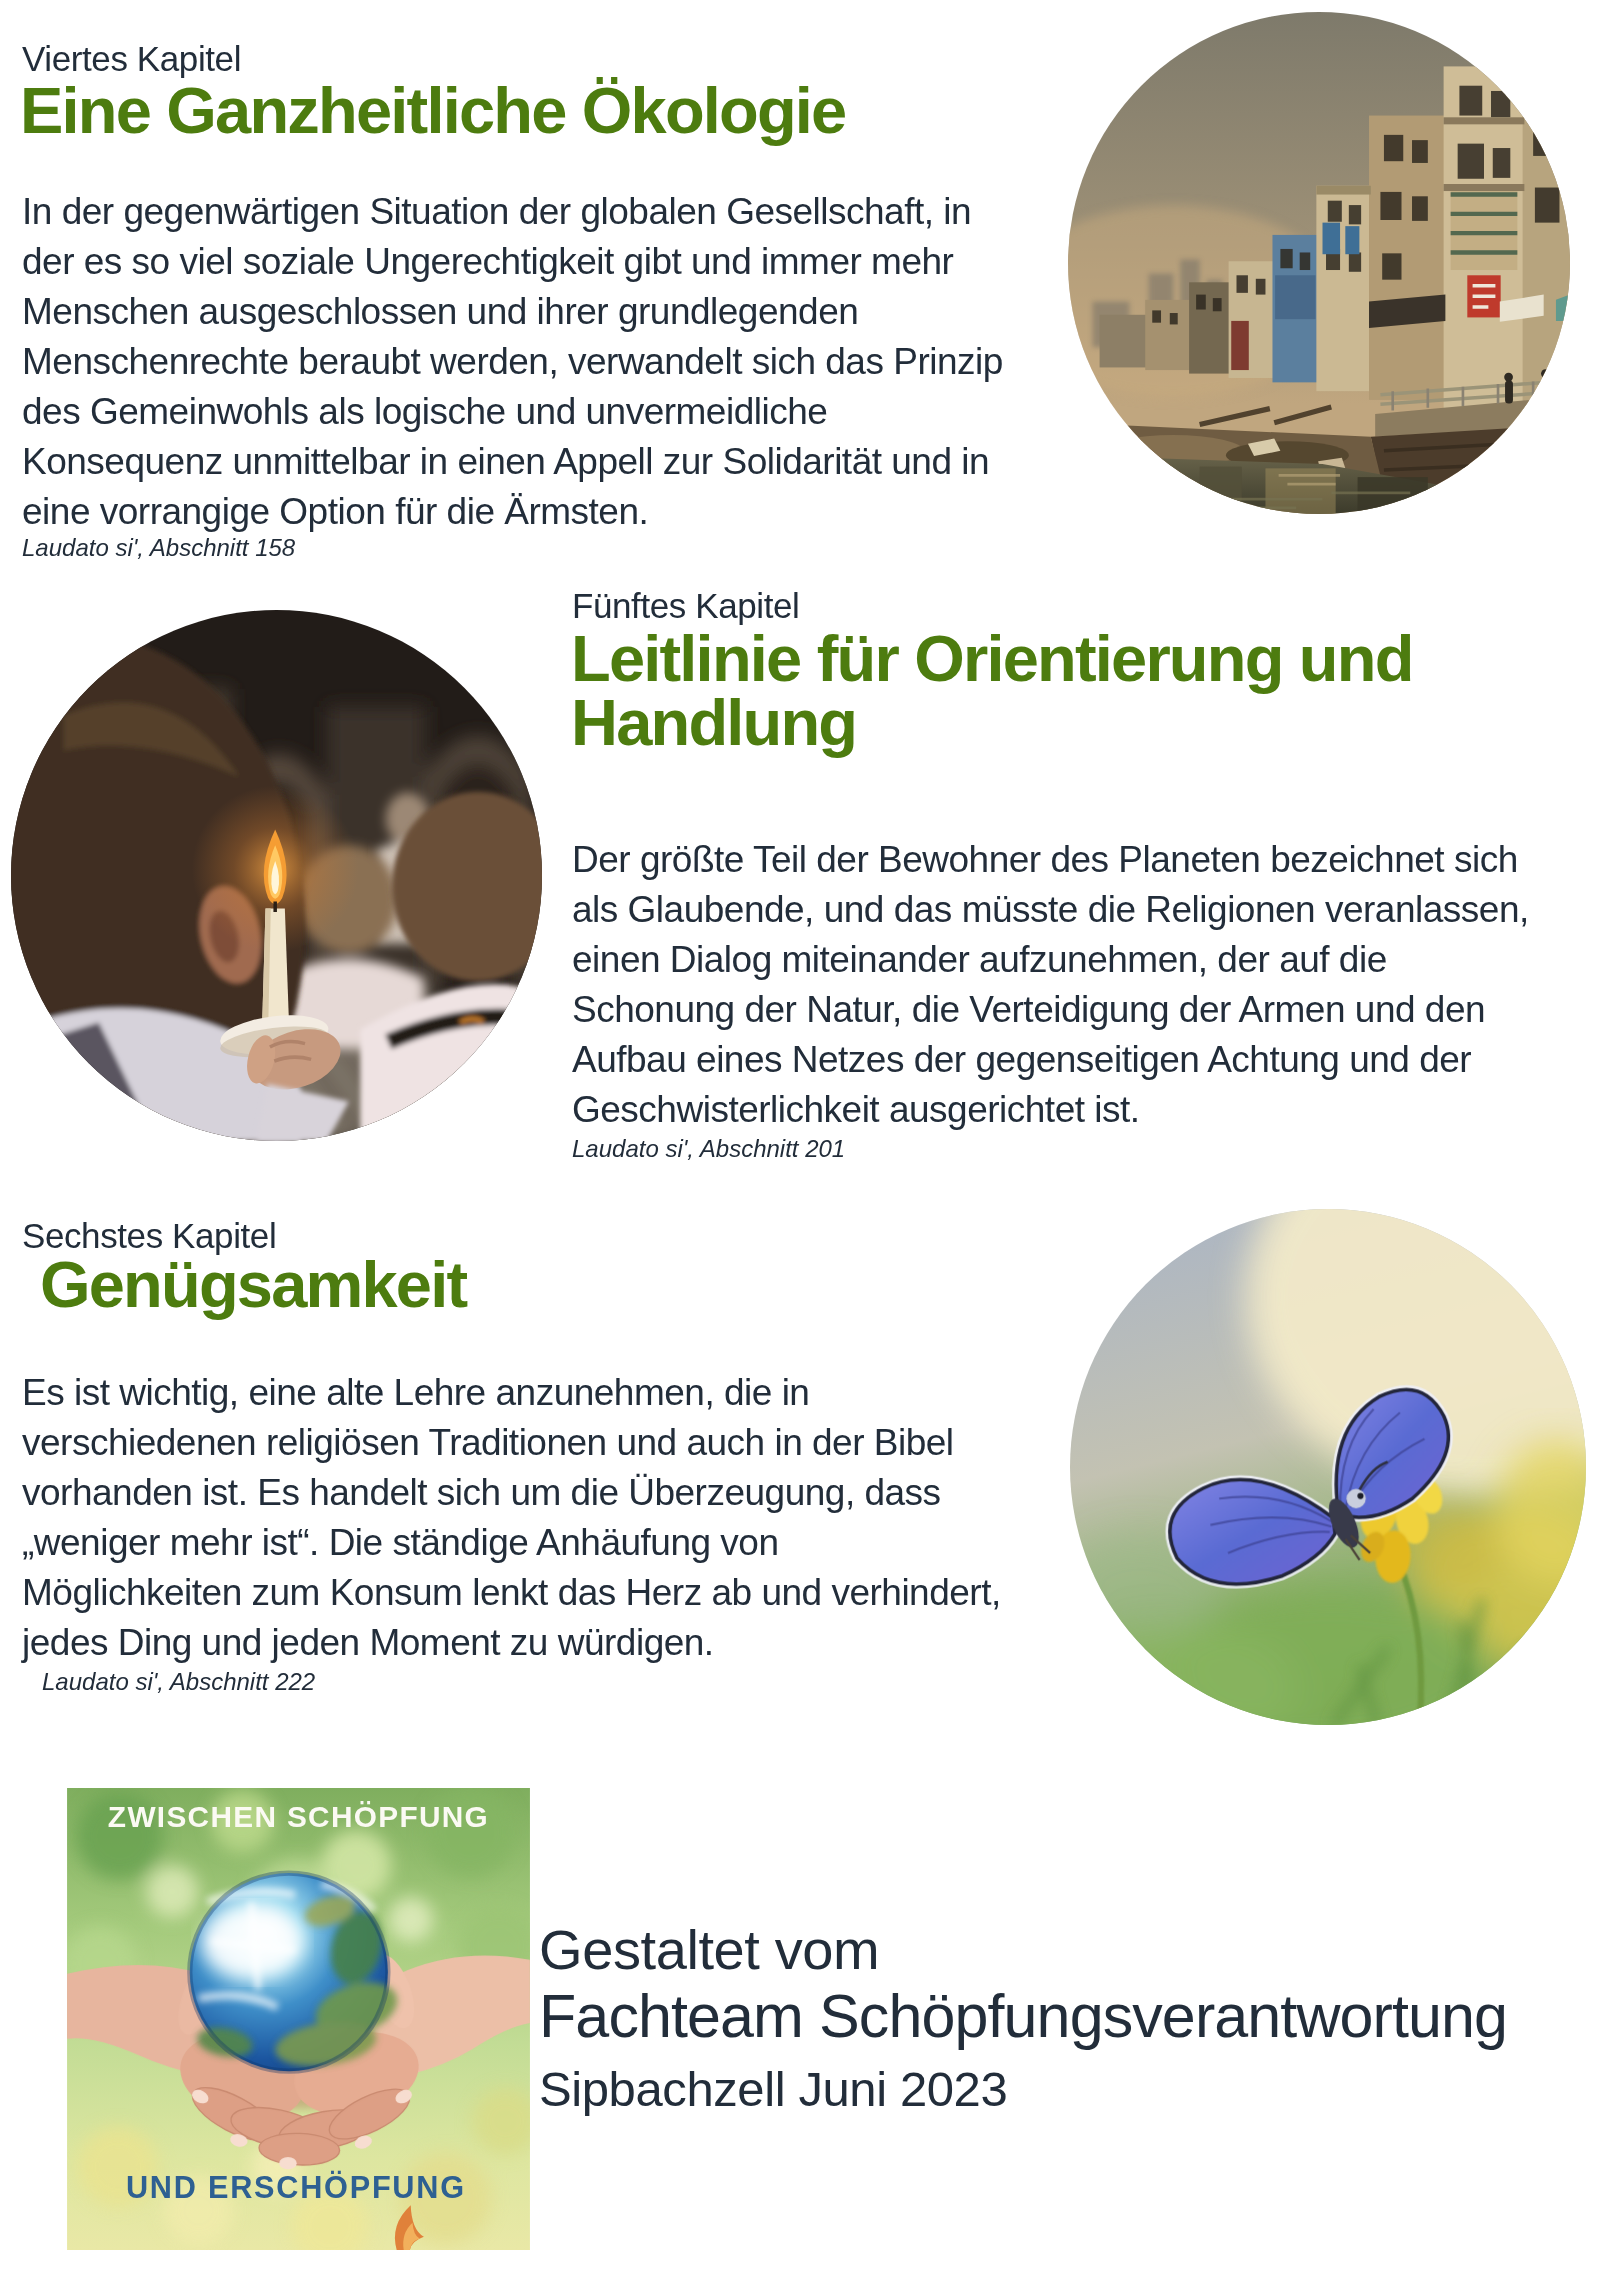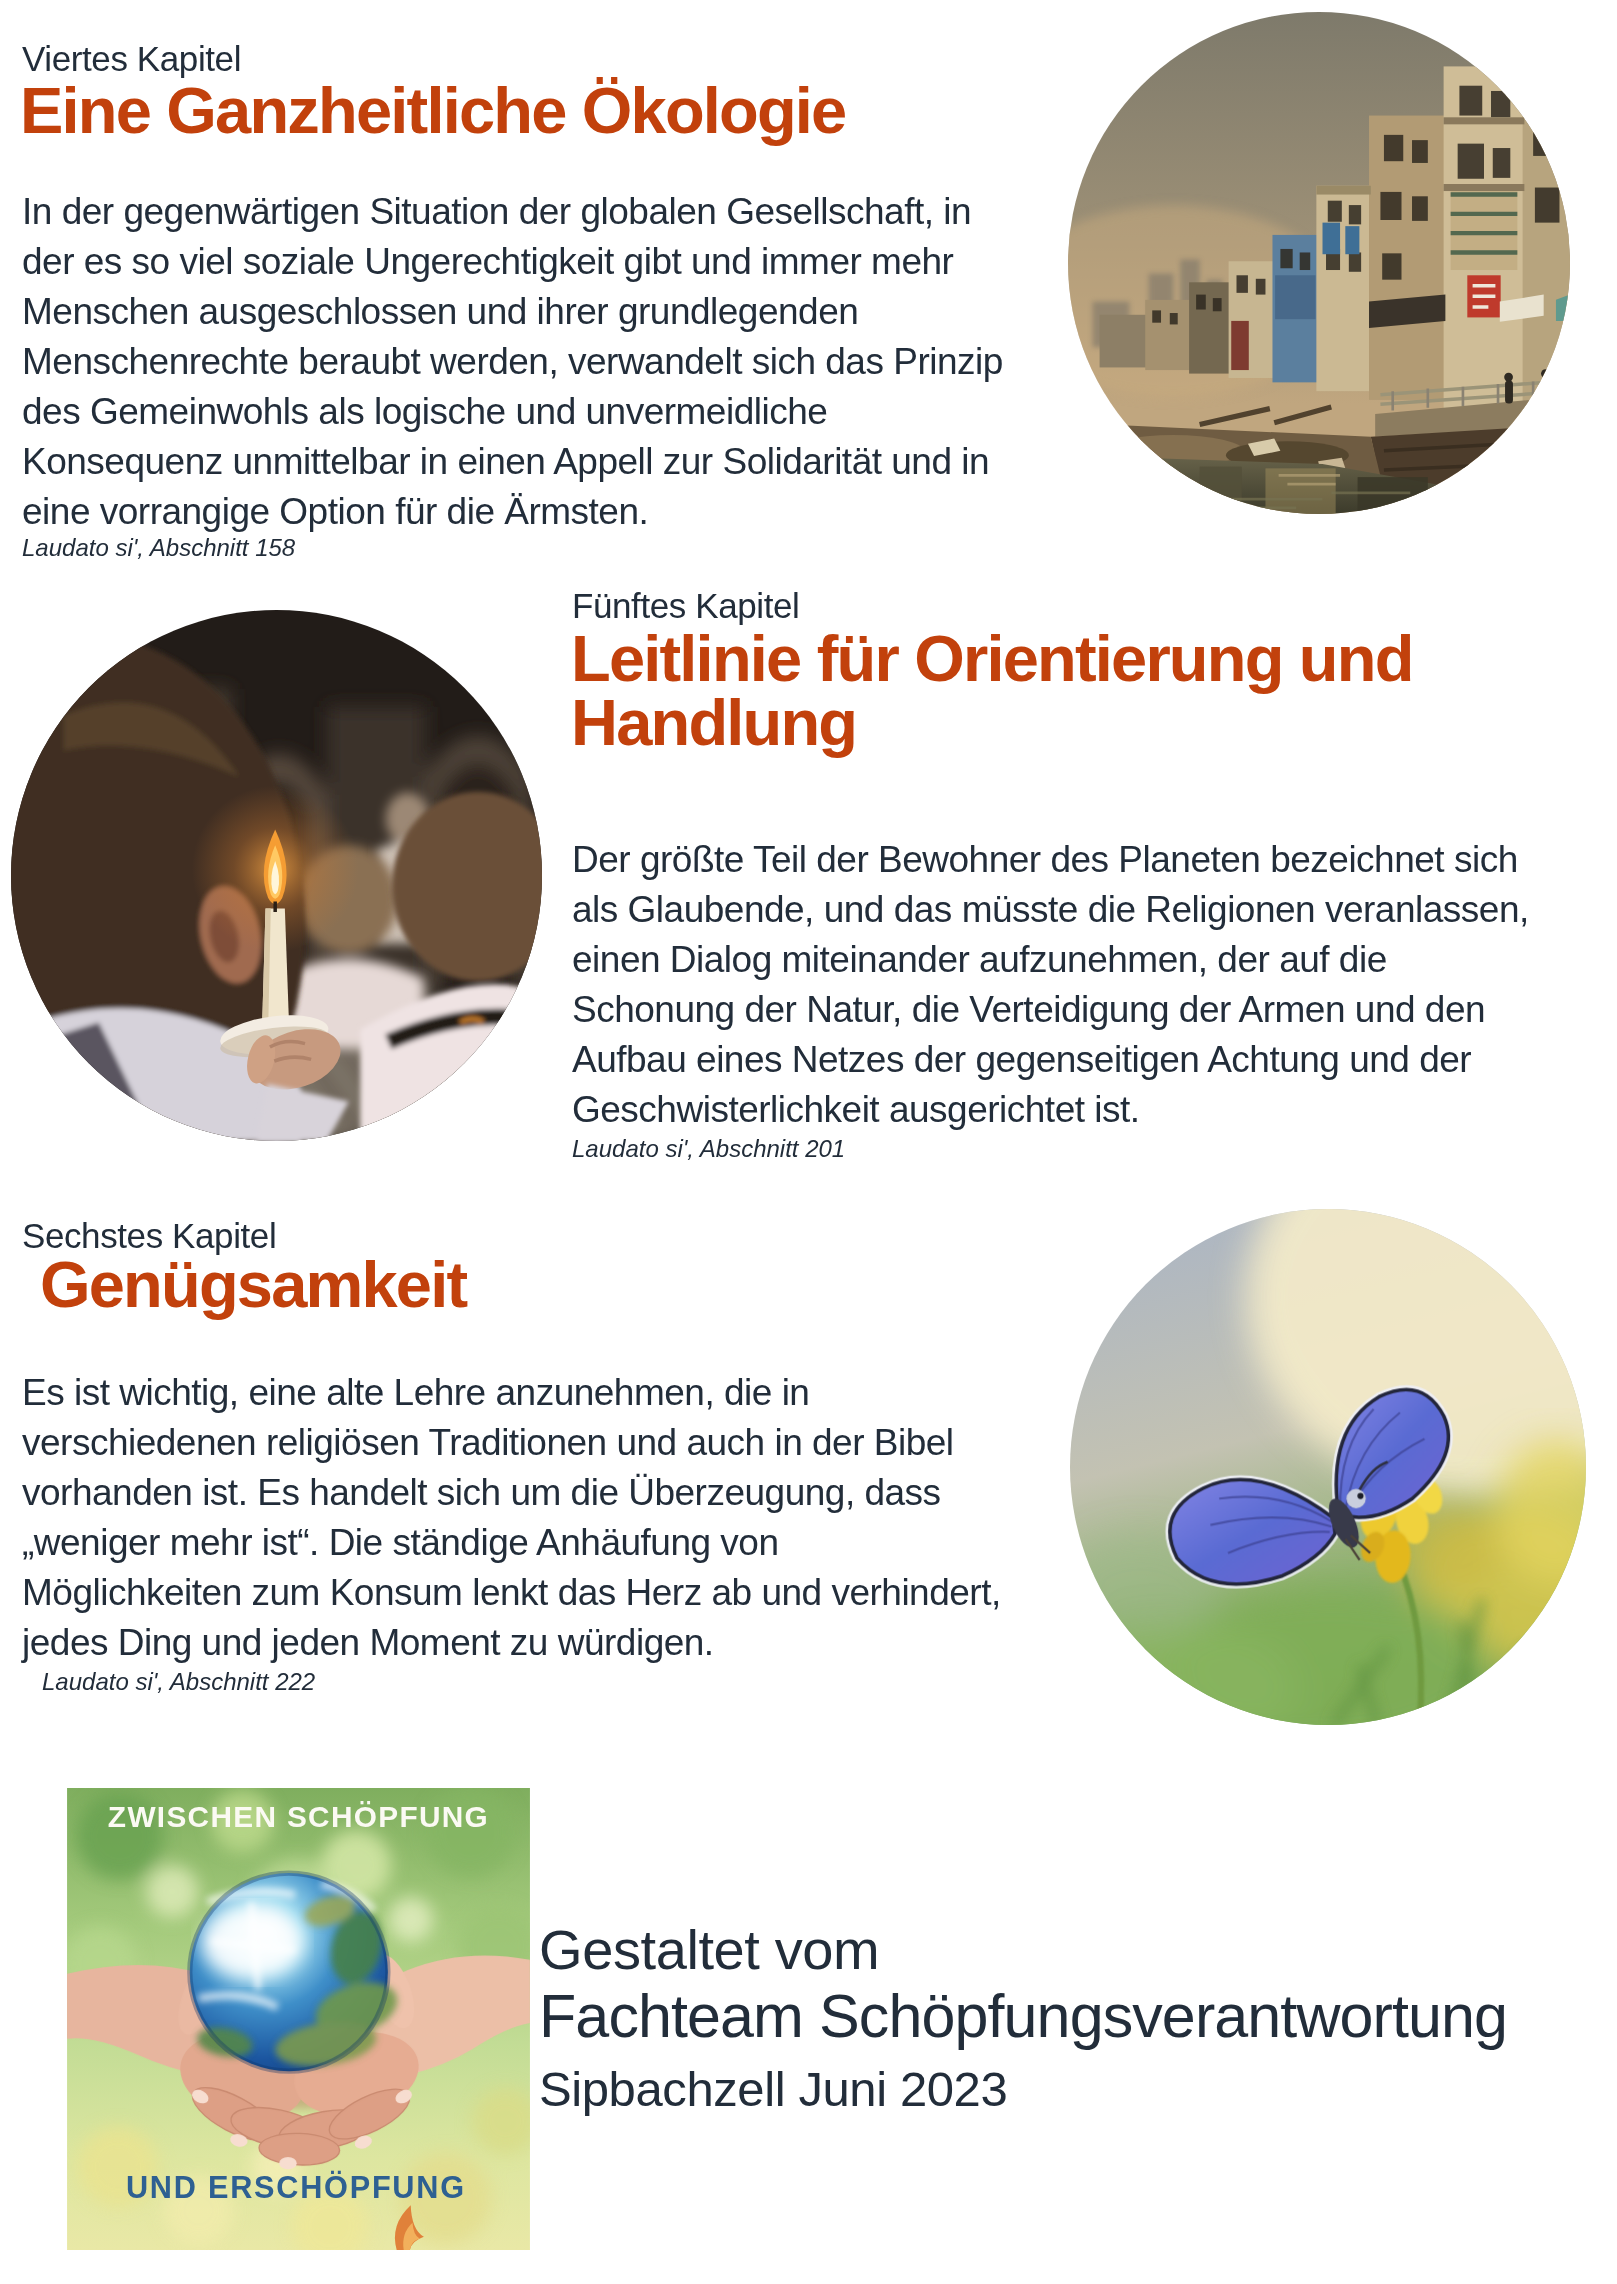--- a/index.html
+++ b/index.html
@@ -1,20 +1,20 @@
 <!DOCTYPE html>
 <html style="font-size:14px"><head>
 <meta charset="utf-8">
 <style>
   html,body{margin:0;padding:0;background:#ffffff;}
   #page{position:relative;width:1617px;height:2284px;background:#ffffff;overflow:hidden;
         font-family:"Liberation Sans","DejaVu Sans",sans-serif;color:#222d3a;}
   .abs{position:absolute;}
   .kicker{font-size:35px;line-height:42px;letter-spacing:-0.4px;color:#222d3a;}
-  .title{font-weight:bold;font-size:65px;line-height:64px;letter-spacing:-1.8px;color:#c2410c;white-space:pre-line;}
+  .title{font-weight:bold;font-size:65px;line-height:64px;letter-spacing:-1.8px;color:#4d7c0f;white-space:pre-line;}
   .body-text{font-size:37px;line-height:50px;letter-spacing:-0.5px;color:#222d3a;white-space:pre-line;}
   .citation{font-style:italic;font-size:24px;line-height:30px;color:#222d3a;}
   .photo-circle{position:absolute;border-radius:50%;overflow:hidden;}
   .photo-circle svg{display:block;width:100%;height:100%;}
   .cover{position:absolute;left:19.3px;top:1788px;width:463px;height:462px;overflow:hidden;margin-left:48px;}
   .cover svg{display:block;width:100%;height:100%;}
   .credit-1{font-size:56px;line-height:53px;letter-spacing:-0.4px;}
   .credit-2{font-size:61px;line-height:70px;letter-spacing:-0.9px;}
   .credit-3{font-size:49px;line-height:58px;letter-spacing:-0.4px;}
 </style>

